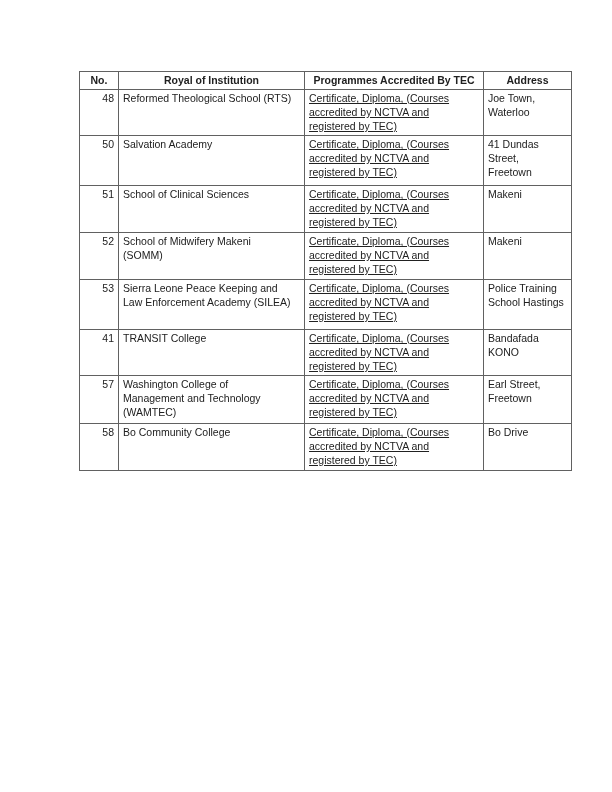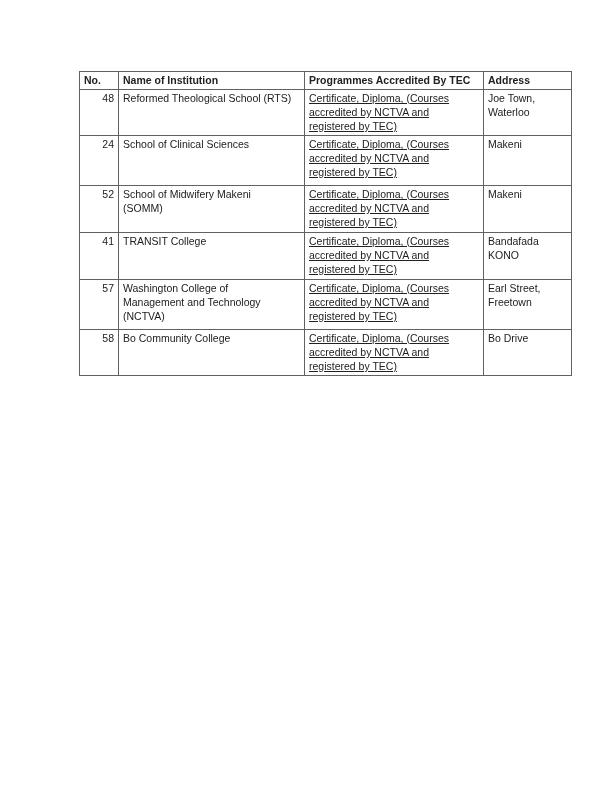--- a/index.html
+++ b/index.html
@@ -31,21 +31,21 @@
     border: 1px solid #616161;
     vertical-align: top;
     padding: 1px 4px 2px 4px;
     overflow: hidden;
   }
   table.acc-table thead tr {
     height: 17px;
   }
   table.acc-table th {
     font-weight: bold;
-    text-align: left;
+    text-align: center;
     white-space: nowrap;
   }
   td.num {
     text-align: right;
     padding-right: 4px;
   }
   td.name, td.prog, td.addr {
     white-space: pre-wrap;
   }
   td.prog {
@@ -80,66 +80,86 @@
   <table class="acc-table">
     <colgroup>
       <col style="width:39px">
       <col style="width:186px">
       <col style="width:179px">
       <col style="width:88px">
     </colgroup>
     <thead>
       <tr>
         <th>No.</th>
-        <th>Name of Institution</th>
+        <th>Royal of Institution</th>
         <th>Programmes Accredited By TEC</th>
         <th>Address</th>
       </tr>
     </thead>
     <tbody id="table-body">
         <tr>
     <td class="num">48</td>
     <td class="name">Reformed Theological School (RTS)</td>
     <td class="prog">Certificate, Diploma, (Courses
 accredited by NCTVA and
 registered by TEC)</td>
     <td class="addr">Joe Town,
 Waterloo</td>
   </tr>
         <tr>
-    <td class="num">24</td>
+    <td class="num">50</td>
+    <td class="name">Salvation Academy</td>
+    <td class="prog">Certificate, Diploma, (Courses
+accredited by NCTVA and
+registered by TEC)</td>
+    <td class="addr">41 Dundas
+Street,
+Freetown</td>
+  </tr>
+        <tr>
+    <td class="num">51</td>
     <td class="name">School of Clinical Sciences</td>
     <td class="prog">Certificate, Diploma, (Courses
 accredited by NCTVA and
 registered by TEC)</td>
     <td class="addr">Makeni</td>
   </tr>
         <tr>
     <td class="num">52</td>
     <td class="name">School of Midwifery Makeni
 (SOMM)</td>
     <td class="prog">Certificate, Diploma, (Courses
 accredited by NCTVA and
 registered by TEC)</td>
     <td class="addr">Makeni</td>
   </tr>
         <tr>
+    <td class="num">53</td>
+    <td class="name">Sierra Leone Peace Keeping and
+Law Enforcement Academy (SILEA)</td>
+    <td class="prog">Certificate, Diploma, (Courses
+accredited by NCTVA and
+registered by TEC)</td>
+    <td class="addr">Police Training
+School Hastings</td>
+  </tr>
+        <tr>
     <td class="num">41</td>
     <td class="name">TRANSIT College</td>
     <td class="prog">Certificate, Diploma, (Courses
 accredited by NCTVA and
 registered by TEC)</td>
     <td class="addr">Bandafada
 KONO</td>
   </tr>
         <tr>
     <td class="num">57</td>
     <td class="name">Washington College of
 Management and Technology
-(NCTVA)</td>
+(WAMTEC)</td>
     <td class="prog">Certificate, Diploma, (Courses
 accredited by NCTVA and
 registered by TEC)</td>
     <td class="addr">Earl Street,
 Freetown</td>
   </tr>
         <tr>
     <td class="num">58</td>
     <td class="name">Bo Community College</td>
     <td class="prog">Certificate, Diploma, (Courses

